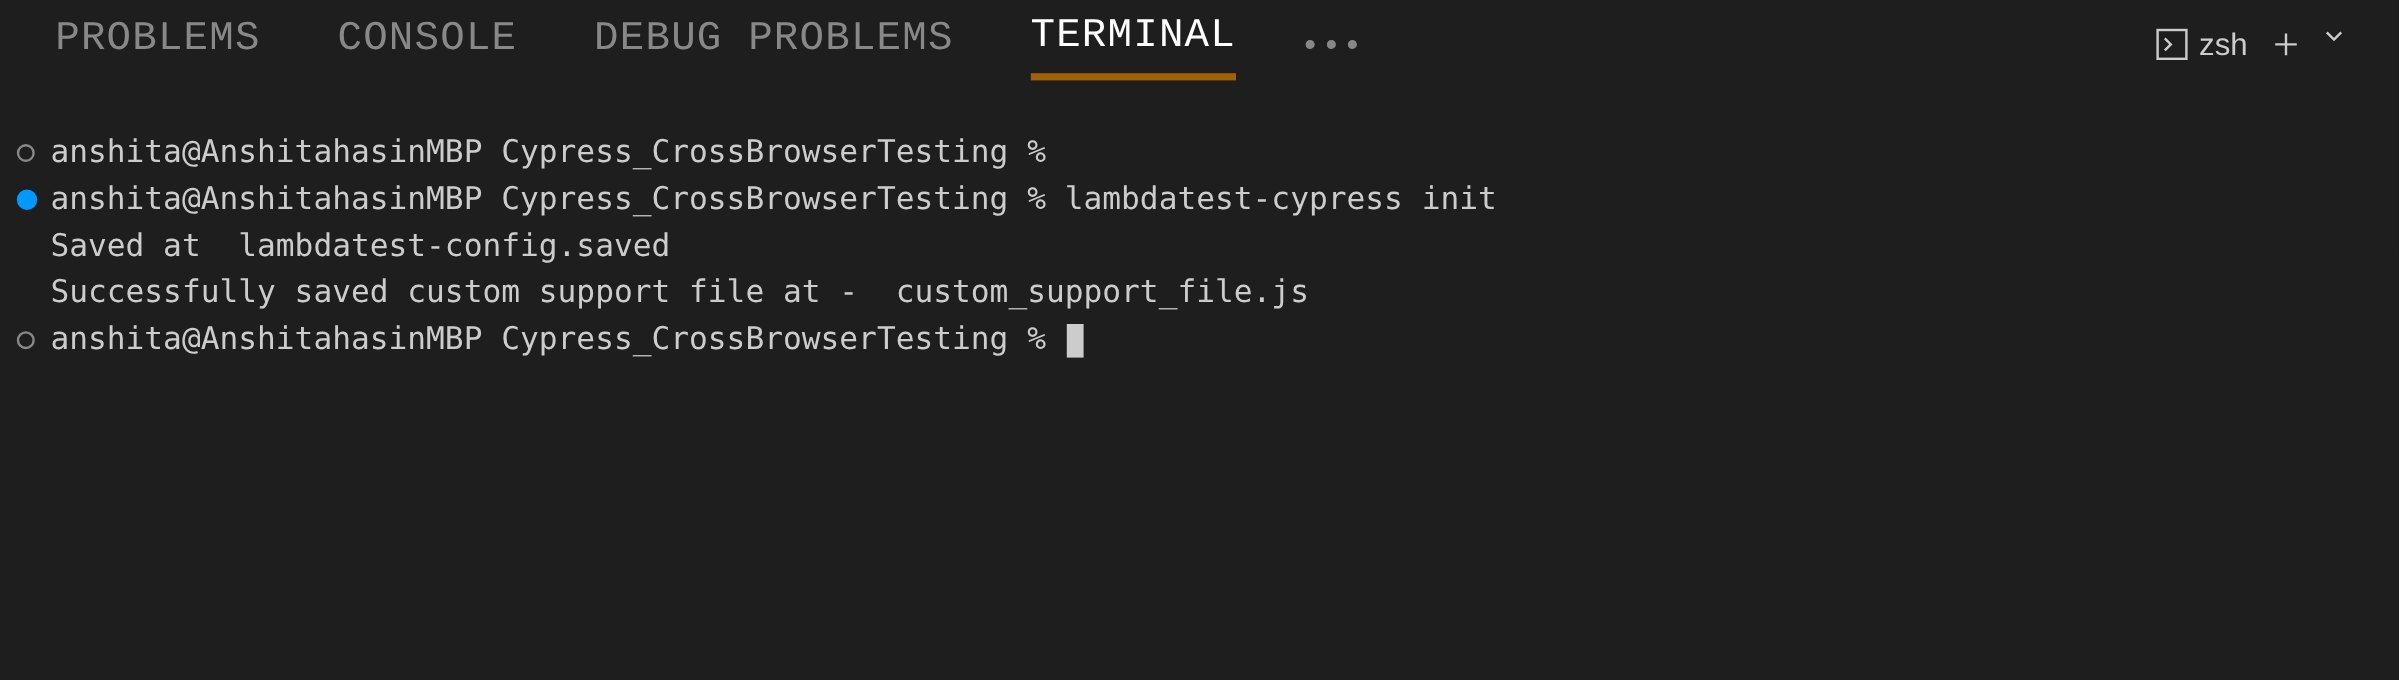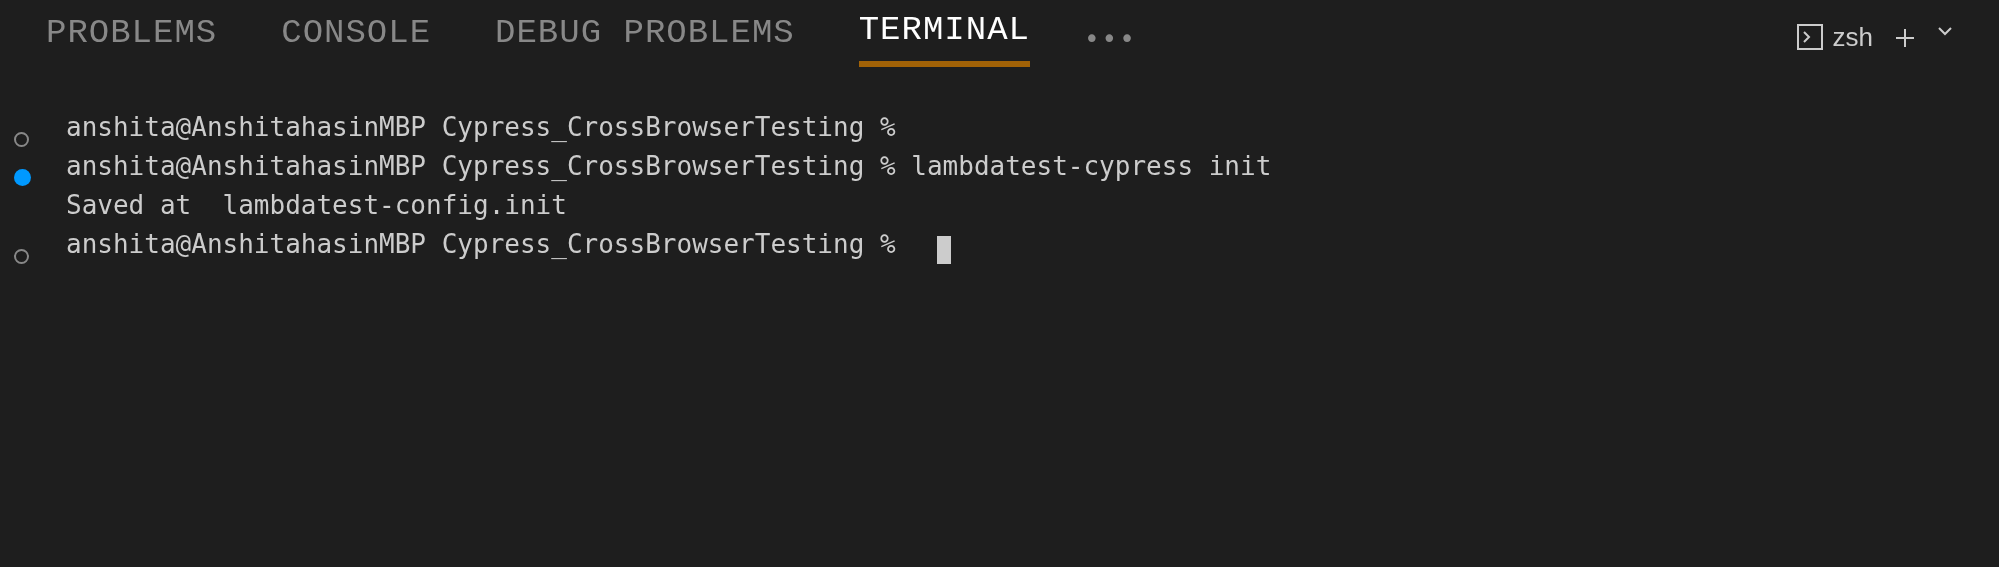--- a/index.html
+++ b/index.html
@@ -80,23 +80,22 @@
       cursor: pointer;
     }
     .terminal-content {
       padding: 44px 10px 10px 10px;
       font-family: 'Menlo', 'Monaco', 'Consolas', monospace;
       font-size: 26px;
       line-height: 1.5;
     }
     .terminal-line {
       display: flex;
-      align-items: flex-end;
+      align-items: center;
       white-space: pre;
-      gap: 24px;
     }
     .line-marker {
       width: 32px;
       display: inline-flex;
       align-items: center;
       justify-content: flex-start;
       padding-left: 4px;
       flex-shrink: 0;
     }
     .circle-outline {
@@ -158,19 +157,23 @@
   <div class="terminal-line">
     <span class="line-marker"><span class="circle-outline"></span></span>
     <span class="line-text">anshita@AnshitahasinMBP Cypress_CrossBrowserTesting %</span>
   </div>
   <div class="terminal-line">
     <span class="line-marker"><span class="circle-filled"></span></span>
     <span class="line-text">anshita@AnshitahasinMBP Cypress_CrossBrowserTesting % lambdatest-cypress init</span>
   </div>
   <div class="terminal-line">
     <span class="line-marker"></span>
-    <span class="line-text">Saved at  lambdatest-config.init</span>
+    <span class="line-text">Saved at  lambdatest-config.saved</span>
+  </div>
+  <div class="terminal-line">
+    <span class="line-marker"></span>
+    <span class="line-text">Successfully saved custom support file at -  custom_support_file.js</span>
   </div>
   <div class="terminal-line">
     <span class="line-marker"><span class="circle-outline"></span></span>
     <span class="line-text">anshita@AnshitahasinMBP Cypress_CrossBrowserTesting % </span><span class="cursor-block"></span>
   </div>
 </div>
 
 </body></html>

